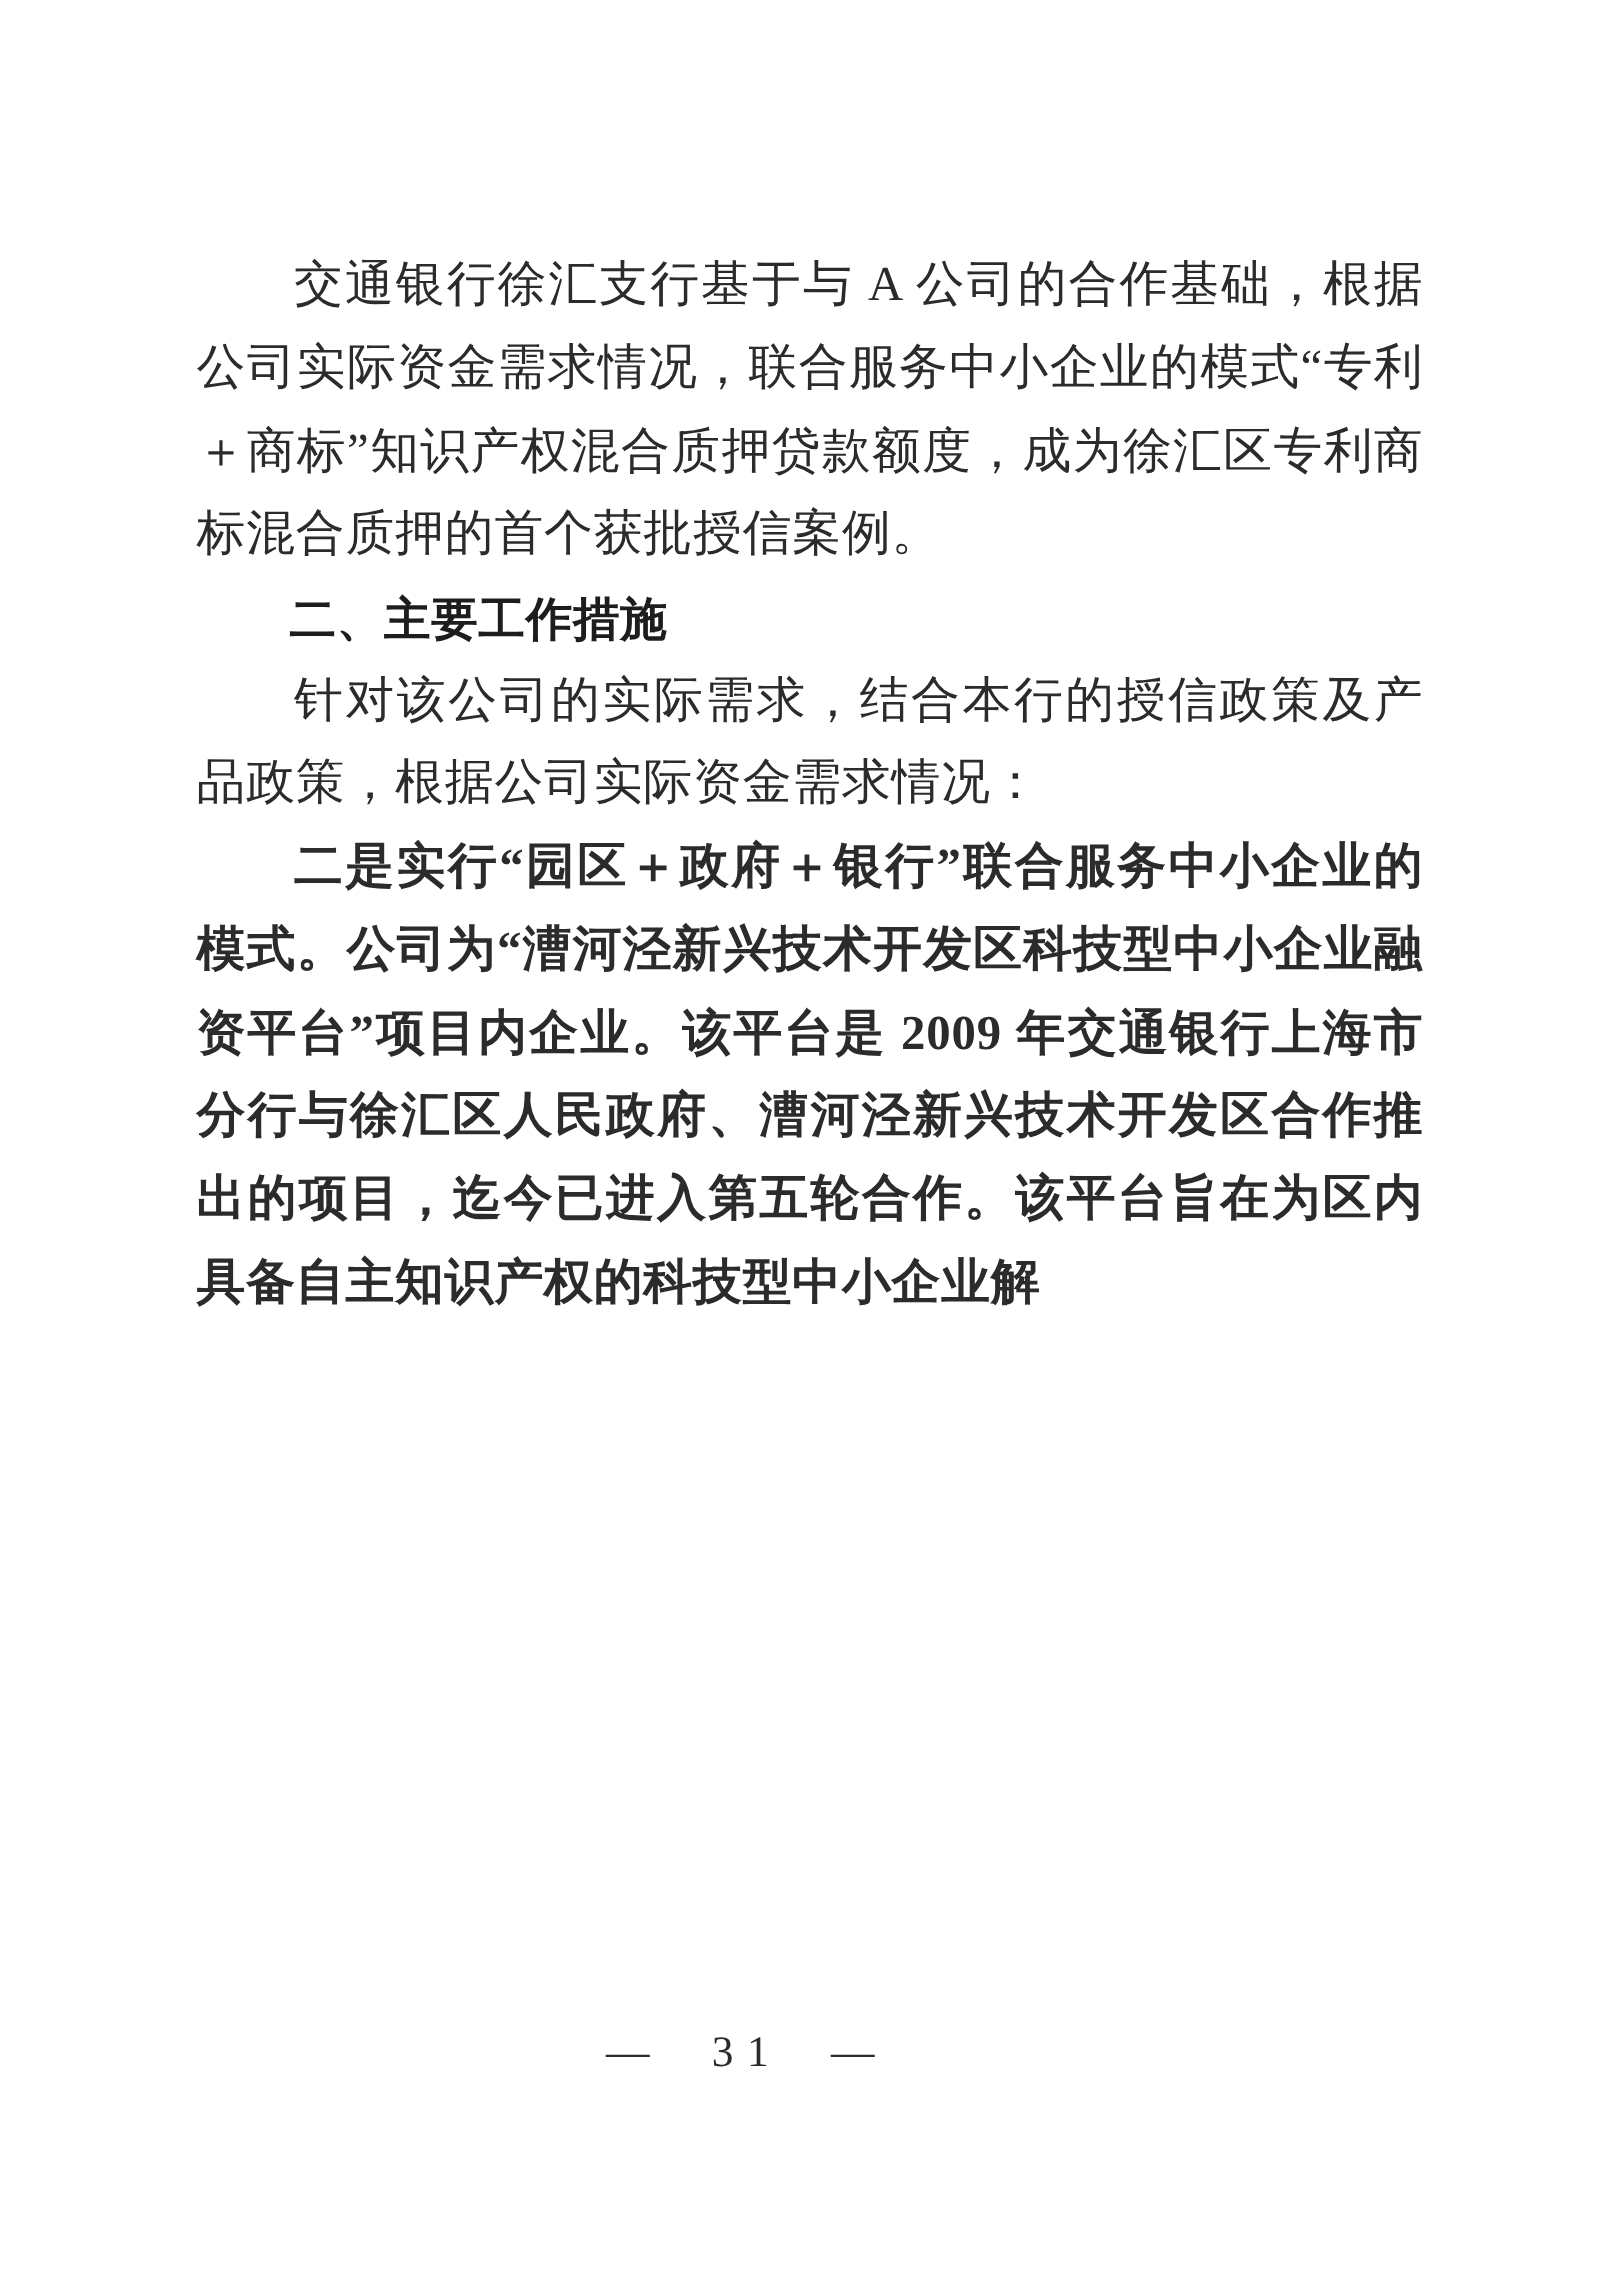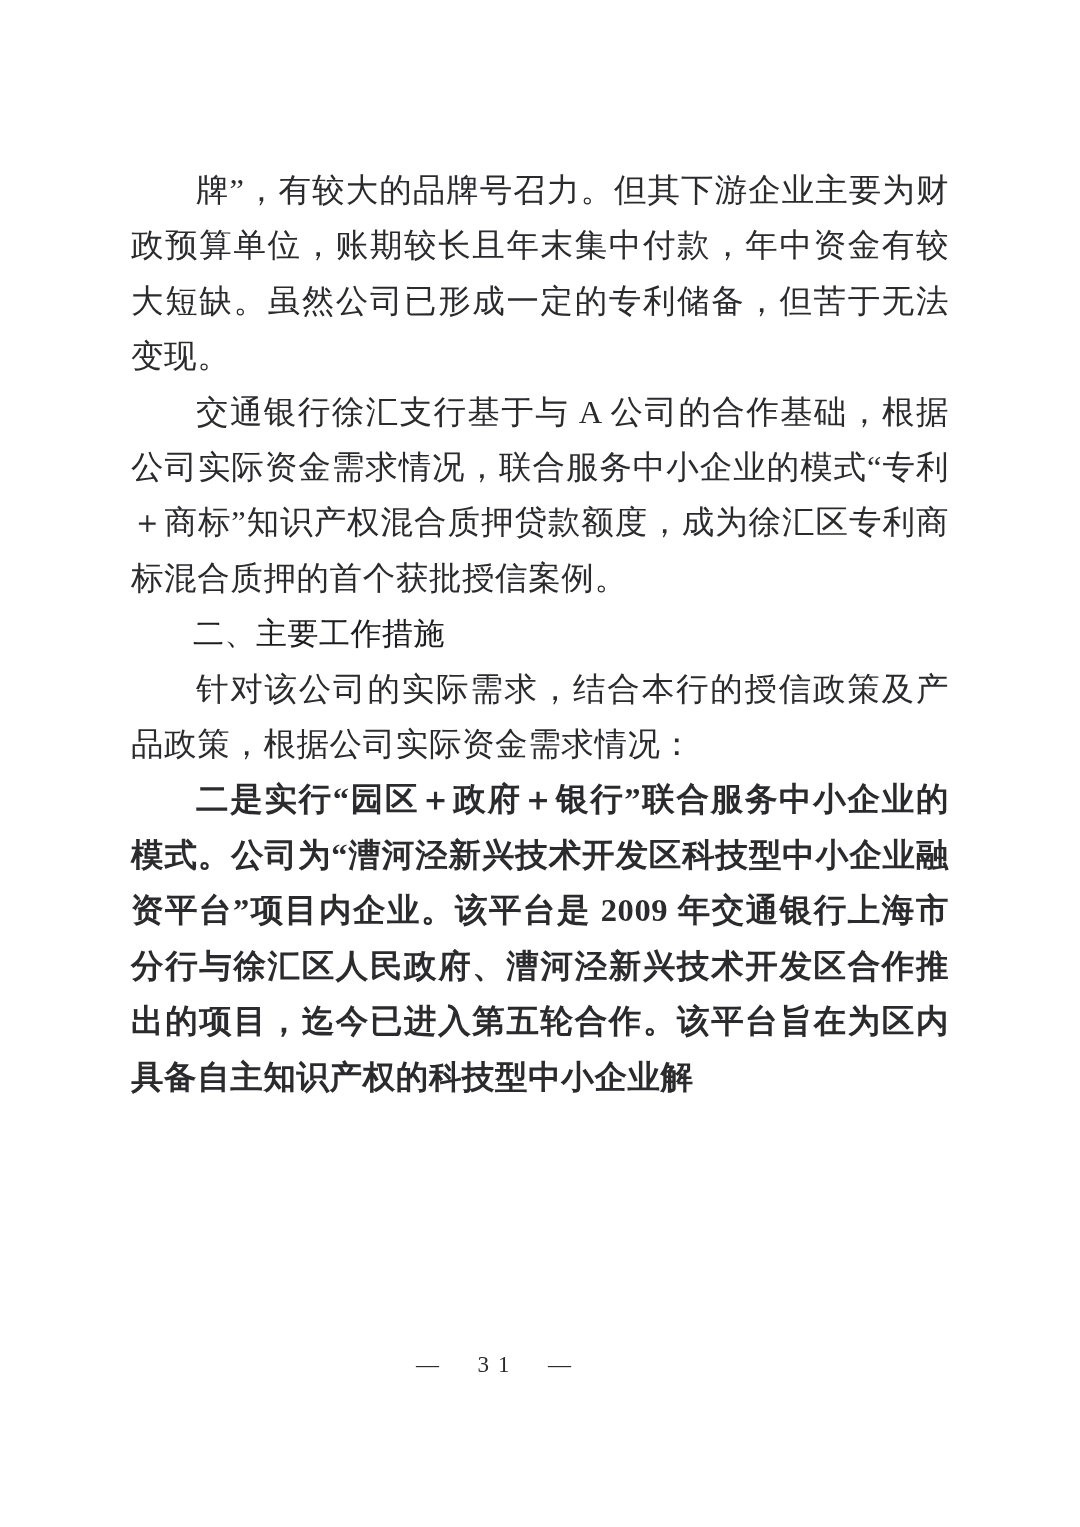--- a/index.html
+++ b/index.html
@@ -36,49 +36,48 @@
   }
   .para.emph {
     font-weight: 600;
   }
   .heading {
     margin: 0;
     font-family: "Liberation Sans", "DejaVu Sans", sans-serif;
     font-size: 31px;
     line-height: 55.4px;
     color: #1d1d20;
-    font-weight: 400;
+    font-weight: 700;
     text-indent: 2em;
     letter-spacing: 0.5px;
   }
   .footer {
     position: absolute;
     left: 0;
     right: 0;
     top: 1352px;
     text-align: center;
     font-family: "Liberation Serif", "DejaVu Serif", serif;
   }
   .footer-inner {
     display: inline-block;
     margin-right: 84px;
-    font-size: 23px;
+    font-size: 29px;
     color: #2b2b2e;
     letter-spacing: 9px;
     white-space: pre;
   }
 </style>
 </head>
 <body>
 
 <div class="page">
 
   <div class="textblock">
 
-    <p class="para">牌”，有较大的品牌号召力。但其下游企业主要为财政预算单位，账期较长且年末集中付款，年中资金有较大短缺。虽然公司已形成一定的专利储备，但苦于无法变现。</p>
 
     <p class="para">交通银行徐汇支行基于与 A 公司的合作基础，根据公司实际资金需求情况，联合服务中小企业的模式“专利＋商标”知识产权混合质押贷款额度，成为徐汇区专利商标混合质押的首个获批授信案例。</p>
 
     <p class="heading">二、主要工作措施</p>
 
     <p class="para">针对该公司的实际需求，结合本行的授信政策及产品政策，根据公司实际资金需求情况：</p>
 
 
     <p class="para emph">二是实行“园区＋政府＋银行”联合服务中小企业的模式。公司为“漕河泾新兴技术开发区科技型中小企业融资平台”项目内企业。该平台是 2009 年交通银行上海市分行与徐汇区人民政府、漕河泾新兴技术开发区合作推出的项目，迄今已进入第五轮合作。该平台旨在为区内具备自主知识产权的科技型中小企业解</p>
 

